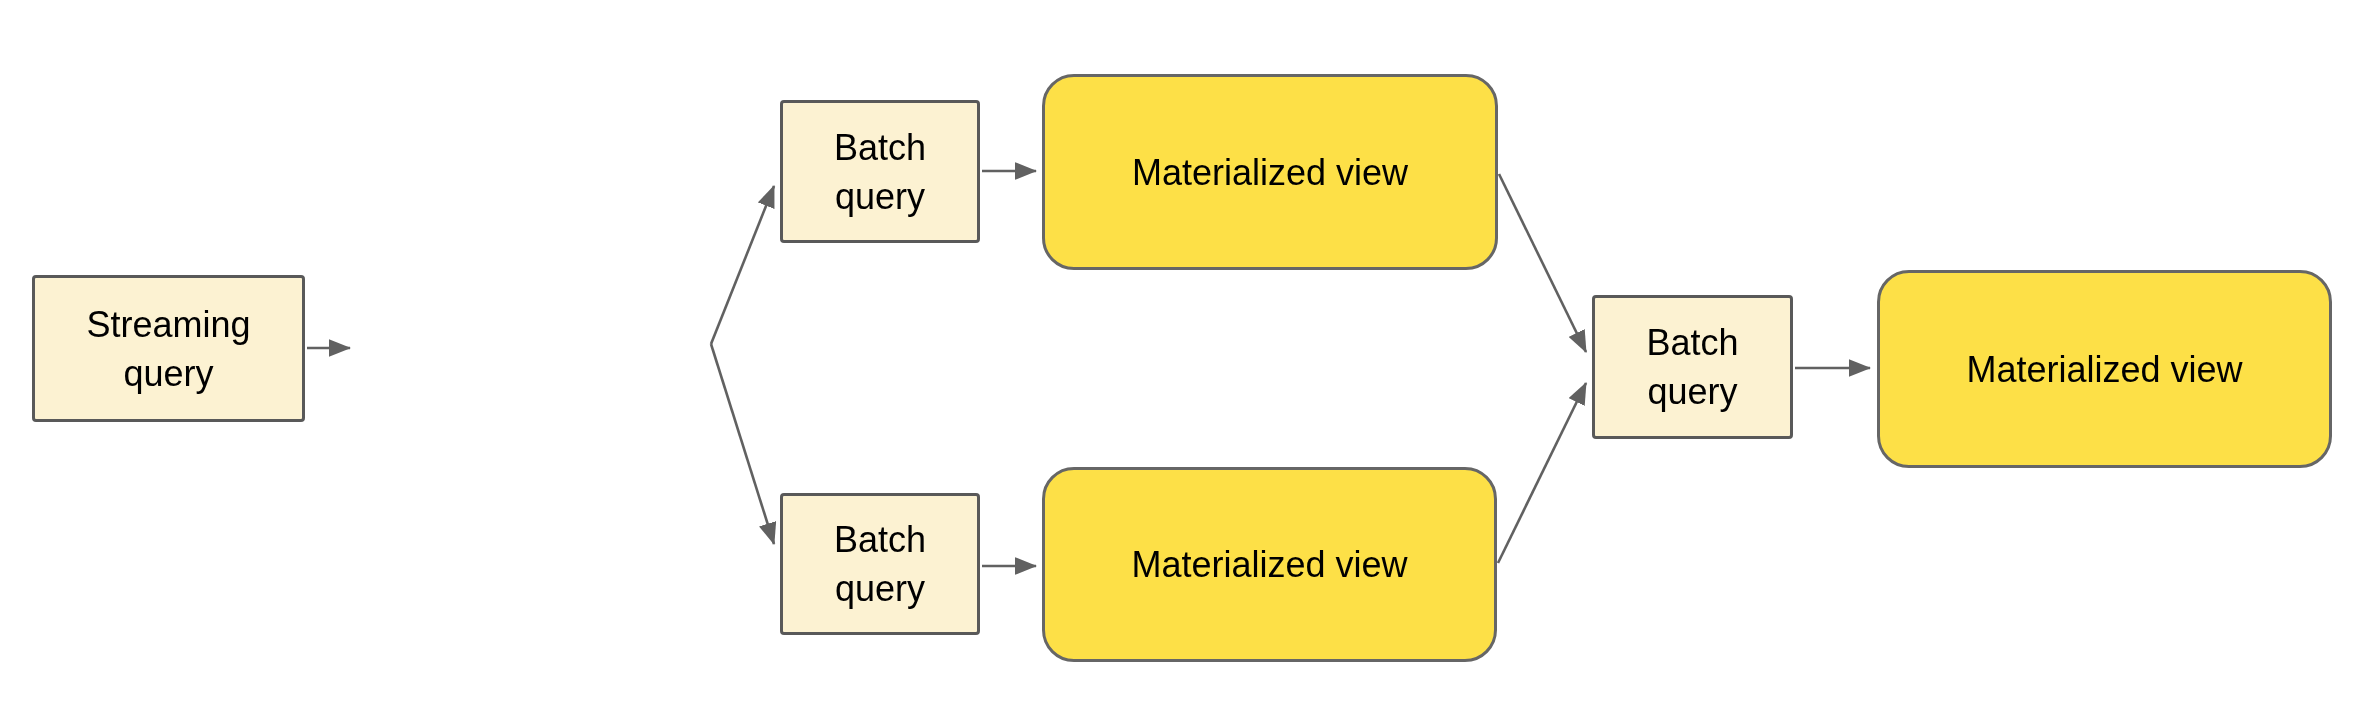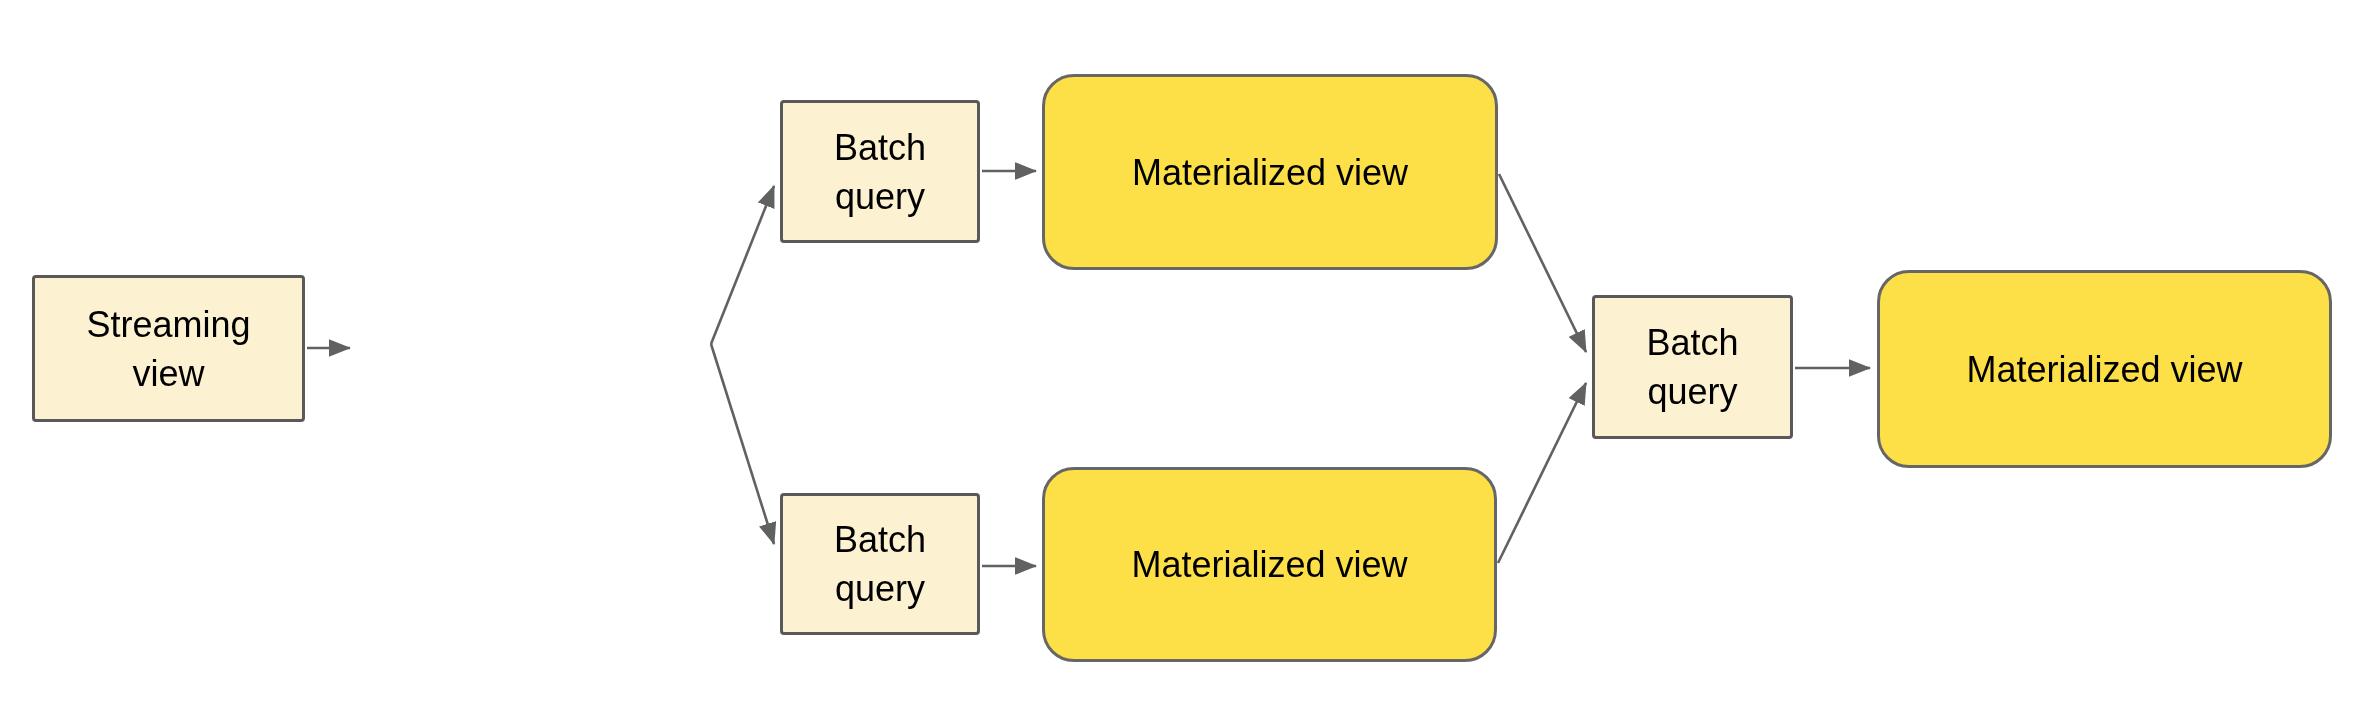--- a/index.html
+++ b/index.html
@@ -74,21 +74,21 @@
       <line x1="982" y1="171" x2="1036" y2="171" marker-end="url(#arrowhead)"></line>
       <line x1="982" y1="566" x2="1036" y2="566" marker-end="url(#arrowhead)"></line>
       <line x1="1499" y1="174" x2="1586" y2="352" marker-end="url(#arrowhead)"></line>
       <line x1="1498" y1="563" x2="1586" y2="383" marker-end="url(#arrowhead)"></line>
       <line x1="1795" y1="368" x2="1870" y2="368" marker-end="url(#arrowhead)"></line>
     </g>
   </svg>
 
   <div class="node yellow" id="n-streaming">
     <span class="label">Streaming
-view</span>
+query</span>
   </div>
 
 
   <div class="node yellow" id="n-batch-top">
     <span class="label">Batch
 query</span>
   </div>
 
   <div class="node green" id="n-matview-top">
     <span class="label">Materialized view</span>

